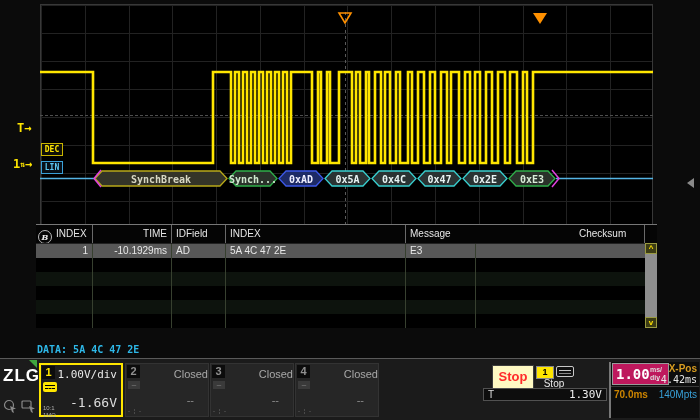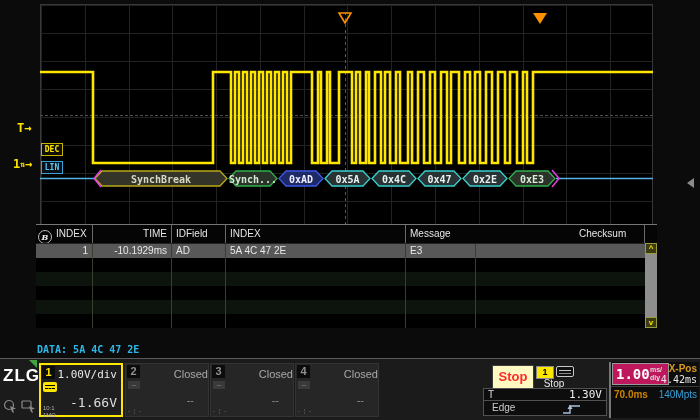--- a/index.html
+++ b/index.html
@@ -266,27 +266,20 @@
     <div id="trig-src">1</div>
     <div id="trig-coupling">
         <div class="l1"></div>
         <div class="l2"></div>
       </div>
     <div id="trig-mode">Stop</div>
     <div id="trig-row-t" class="trig-row">
       <span id="t-label">T</span>
       <span id="t-level" class="mono">1.30V</span>
     </div>
-    <div id="trig-row-edge" class="trig-row">
-      <span id="edge-label">Edge</span>
-      <svg id="edge-icon" width="20" height="12">
-        <path d="M1,10 H8 V3 H18" fill="none" stroke="#a8c0d8" stroke-width="1.4"></path>
-        <polygon points="5.5,6 8,1.5 10.5,6" fill="#a8c0d8"></polygon>
-      </svg>
-    </div>
 
     <div id="tb-panel">
       <div id="tb-box">
         <span id="tb-scale" class="mono">1.00</span>
         <span id="tb-unit"><span>ms/</span><br><span>div</span></span>
       </div>
       <span id="xpos-label">X-Pos</span>
       <span id="xpos-value" class="mono">-4.42ms</span>
       <div id="tb-row2">
         <span id="depth-time">70.0ms</span>

